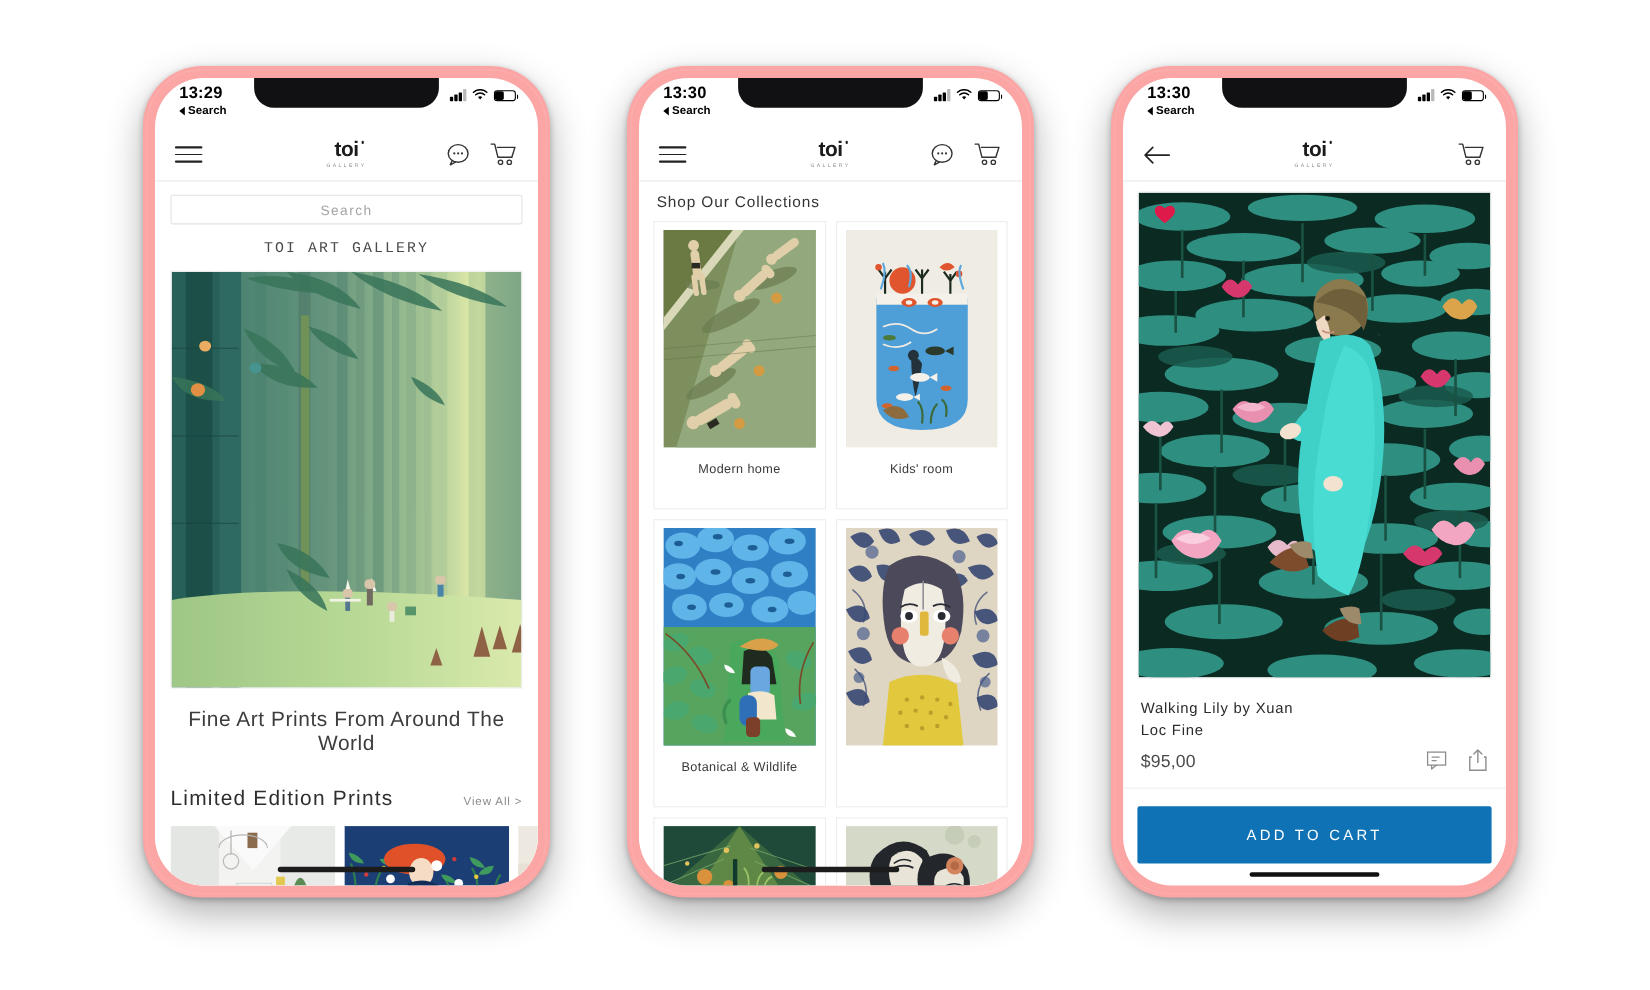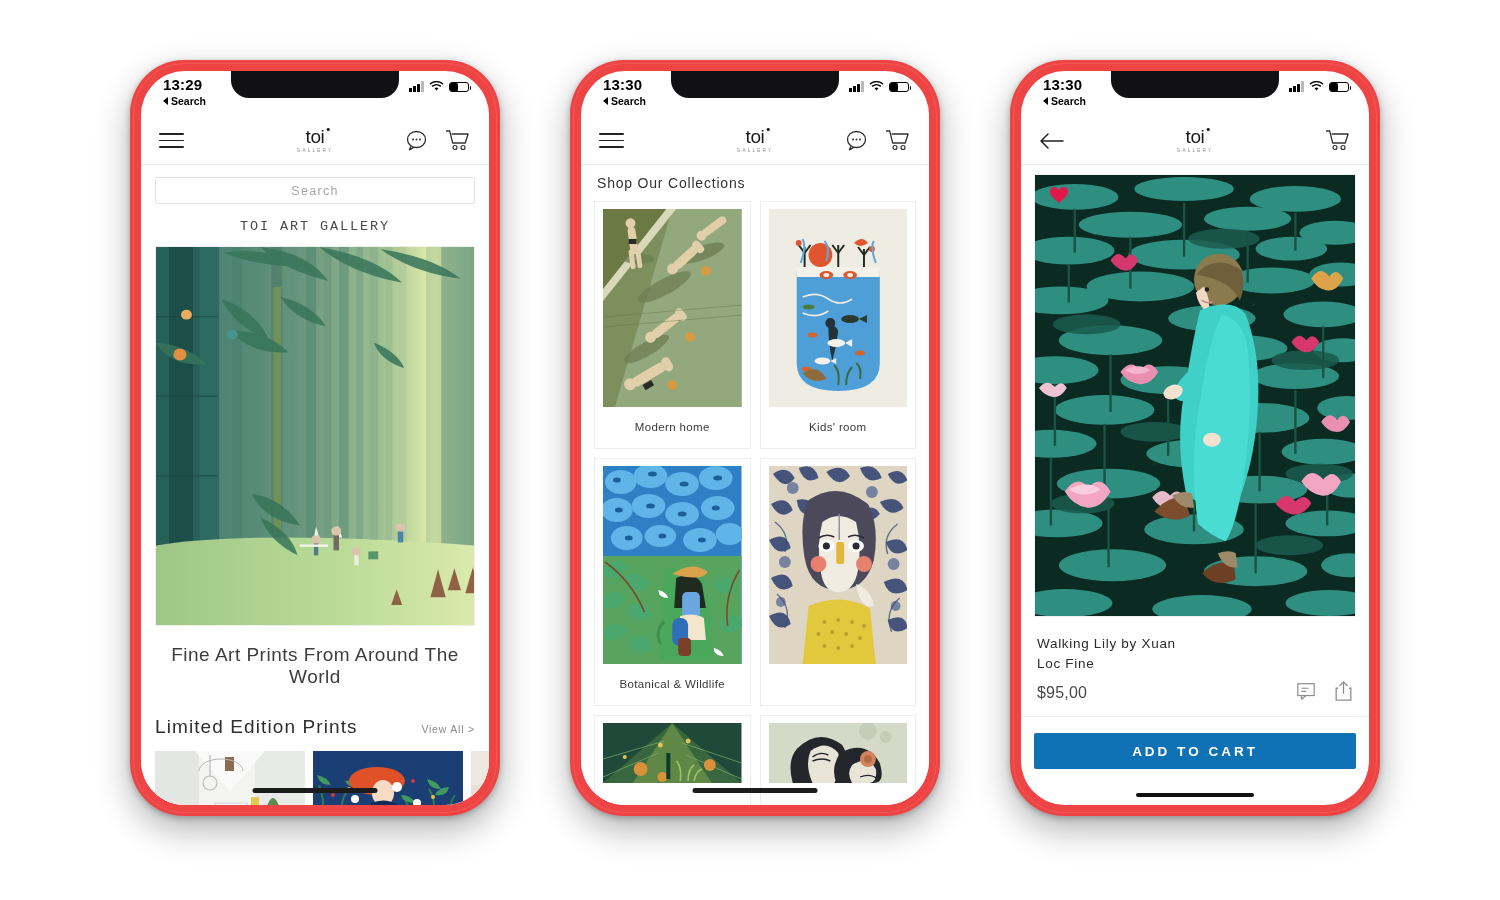--- a/index.html
+++ b/index.html
@@ -9,21 +9,21 @@
     font-family: "Liberation Sans", sans-serif;
     overflow: hidden;
   }
   .stage { position: relative; width: 1500px; height: 900px; background: #fff; }
 
   
   .phone {
     position: absolute;
     width: 370px; height: 756px;
     border-radius: 54px;
-    background: #ef4444;
+    background: #fca5a5;
     box-shadow: 0 14px 34px rgba(0,0,0,0.30), 0 2px 6px rgba(0,0,0,0.25);
     padding: 11px;
   }
   .phone::after{
     content:""; position:absolute; inset:3px; border-radius:51px;
     border:1px solid rgba(255,255,255,0.10); pointer-events:none;
   }
   .screen {
     position: relative; width: 100%; height: 100%;
     background: #ffffff; border-radius: 44px; overflow: hidden;
@@ -54,21 +54,21 @@
   .batt i{display:block;height:100%;background:#000;border-radius:1.6px;width:42%;}
 
   
   .appbar{
     height:48px; display:flex; align-items:center; justify-content:space-between;
     padding: 0 18px; border-bottom:1px solid #e8e8e8; background:#fff; position:relative; z-index:20;
   }
   .hamb{ width:25px; display:flex; flex-direction:column; gap:5px; cursor:pointer;}
   .hamb span{ display:block; height:1.6px; background:#222; border-radius:1px;}
   .logo{ position:absolute; left:50%; transform:translateX(-50%); text-align:center; line-height:1;}
-  .logo .t{ font-size:19px; font-weight:400; letter-spacing:-0.4px; color:#1b1b1b; font-family:"Liberation Sans",sans-serif; position:relative;}
+  .logo .t{ font-size:19px; font-weight:700; letter-spacing:-0.4px; color:#1b1b1b; font-family:"Liberation Sans",sans-serif; position:relative;}
   .logo .dot{ position:absolute; right:-5px; top:1px; width:2.6px;height:2.6px;border-radius:50%;background:#1b1b1b;}
   .logo .g{ font-size:4.6px; letter-spacing:2.2px; color:#8d8d8d; margin-top:3px;}
   .hdr-right{ display:flex; align-items:center; gap:16px; margin-left:auto;}
 
   
   .body-scroll{ height: calc(100% - 94px); overflow:hidden; background:#fff; }
   .searchbox{
     margin:12px 14px 0; height:27px; border:1px solid #e2e2e2; border-radius:2px;
     display:flex; align-items:center; justify-content:center;
     color:#a6a6a6; font-size:12.5px; letter-spacing:1.3px;
@@ -78,36 +78,36 @@
   .tagline{ text-align:center; font-size:19px; color:#3d3d3d; letter-spacing:0.5px; margin:18px 14px 0; }
   .sec-row{ display:flex; align-items:baseline; justify-content:space-between; margin:28px 14px 0; }
   .sec-title{ font-size:19px; letter-spacing:1.1px; color:#2e2e2e; }
   .view-all{ font-size:10.5px; letter-spacing:0.8px; color:#8b8b8b; }
   .thumbs{ display:flex; gap:8px; margin:13px 0 0 14px; }
   .thumb{ width:150px; height:74px; flex:0 0 auto; overflow:hidden; position:relative;}
 
   
   .p2-title{ font-size:14px; letter-spacing:0.8px; color:#333; margin:10px 0 10px 16px;}
   .grid{ display:grid; grid-template-columns:1fr 1fr; gap:9px; padding:0 13px; }
-  .card{ border:1px solid #ededed; background:#fff; padding-bottom:2px; }
+  .card{ border:1px solid #ededed; background:#fff; padding-bottom:16px; }
   .card .art{ height:198px; margin:7px 8px 0; overflow:hidden; position:relative;}
   .card .cap{ text-align:center; font-size:11.5px; color:#3a3a3a; letter-spacing:0.35px; padding:14px 2px 13px; }
   .card.short .art{ height:60px; }
 
   
   .p3-art{ margin:9px 13px 0; height:443px; position:relative; overflow:hidden; border:1px solid #f0f0f0;}
   .heart{ position:absolute; left:14px; top:10px; width:20px;height:19px; z-index:5;}
   .p3-info{ padding:17px 16px 14px; border-bottom:1px solid #eee; display:flex; justify-content:space-between; align-items:flex-end;}
   .p3-name{ font-size:13.5px; letter-spacing:0.7px; color:#2b2b2b; line-height:1.45; max-width:200px;}
   .p3-price{ font-size:16px; color:#4a4a4a; margin-top:11px; letter-spacing:0.2px;}
   .p3-icons{ display:flex; gap:18px; align-items:center; padding-top:20px;}
   .cta{
-    margin:16px 13px 0; height:36px; border-radius:2px;
+    margin:16px 13px 0; height:52px; border-radius:2px;
     display:flex; align-items:center; justify-content:center;
-    color:#fff; font-size:13.5px; letter-spacing:3px; font-weight:700; cursor:pointer;
+    color:#fff; font-size:13.5px; letter-spacing:3px; font-weight:400; cursor:pointer;
   }
   .homebar{ position:absolute; bottom:8px; left:50%; transform:translateX(-50%); width:118px; height:4.5px; border-radius:3px; background:#111;}
   .scrollpill{ position:absolute; bottom:12px; left:50%; transform:translateX(-50%); width:125px; height:5px; border-radius:3px; background:#1c1c1c;}
   .icon{ display:block; }
 </style>
 </head>
 <body>
 
 <div class="stage">
 

